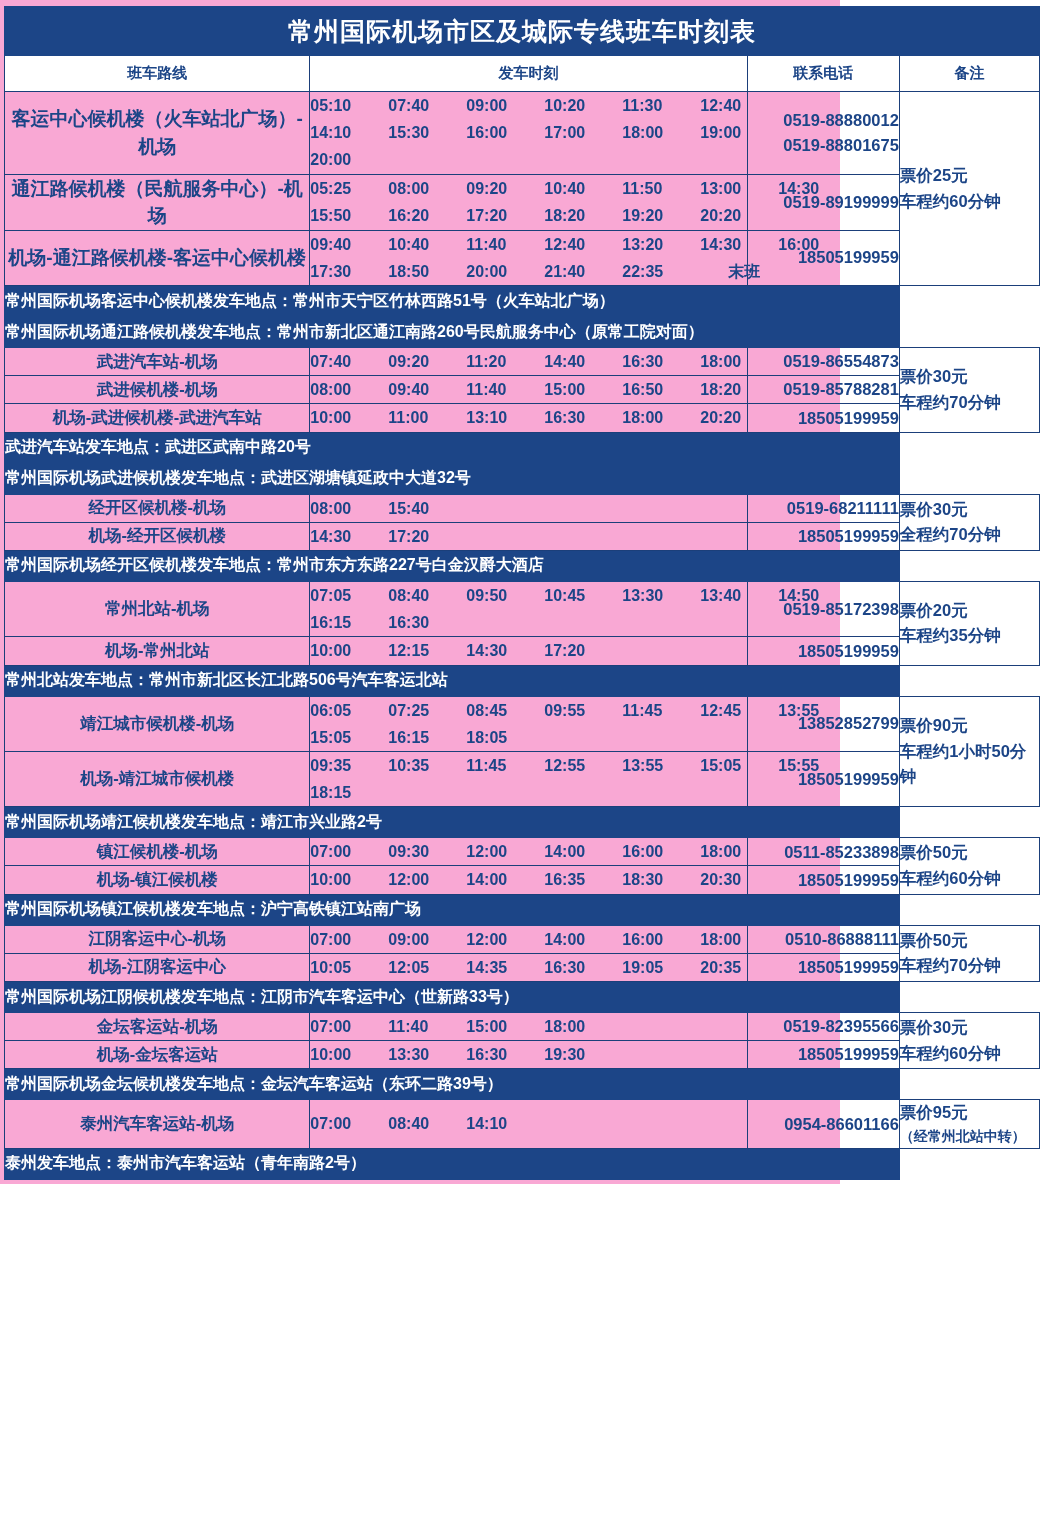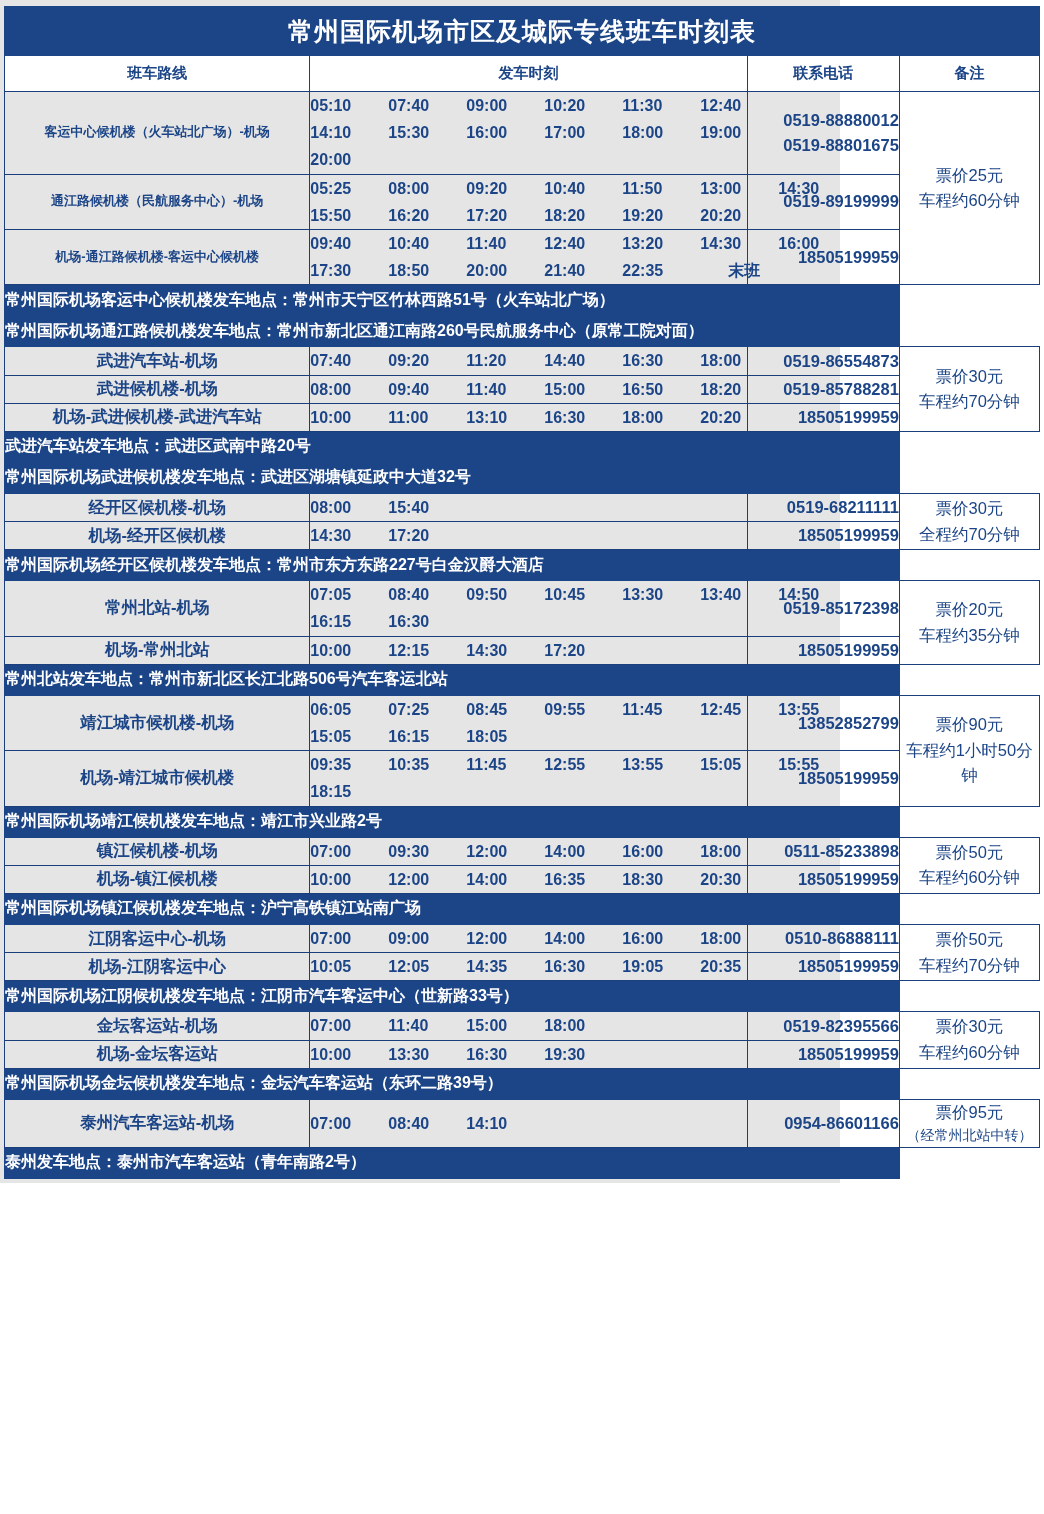--- a/index.html
+++ b/index.html
@@ -8,21 +8,21 @@
     background: #ffffff;
   }
   body {
     font-family: "Liberation Sans", "DejaVu Sans", sans-serif;
     width: 1044px;
   }
   #sheet {
     width: 840px;
     box-sizing: border-box;
     padding: 6px 4px 4px 4px;
-    background: #e5e5e5;
+    background: #f9a8d4;
   }
   table.tt {
     border-collapse: collapse;
     width: 1036px;
     table-layout: fixed;
   }
   table.tt td, table.tt th {
     border: 1px solid #1b3f7a;
     padding: 0;
     vertical-align: middle;
@@ -47,21 +47,21 @@
   }
   .route {
     color: #1c4587;
     font-size: 16.5px;
     font-weight: bold;
     text-align: center;
     padding: 4px 6px;
     line-height: 1.45;
   }
   .route.compact {
-    font-size: 13px;
+    font-size: 19px;
   }
   .times {
     color: #1c4587;
     font-size: 16px;
     font-weight: bold;
     padding: 6px 8px 6px 14px;
     line-height: 1.7;
     white-space: nowrap;
     margin-left: 21px;
   }
@@ -77,22 +77,22 @@
     color: #1c4587;
     font-size: 16.5px;
     font-weight: bold;
     text-align: right;
     line-height: 1.5;
     padding: 4px 2px;
   }
   .note {
     color: #1c4587;
     font-size: 16.5px;
-    font-weight: normal;
-    text-align: center;
+    font-weight: bold;
+    text-align: left;
     line-height: 1.55;
     padding: 4px 2px;
   }
   .note .small {
     font-size: 14px;
     display: block;
   }
   .addr-bar {
     background: #1c4587;
     color: #ffffff;

